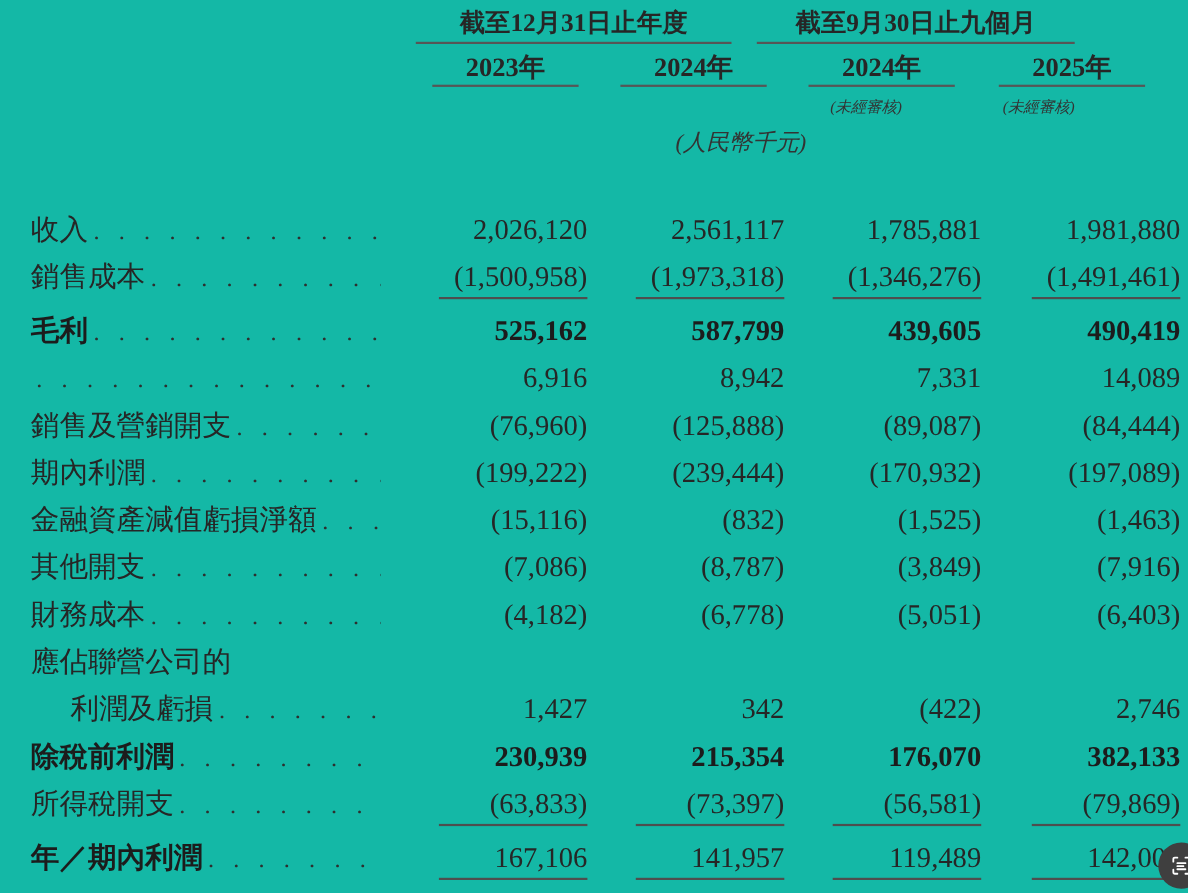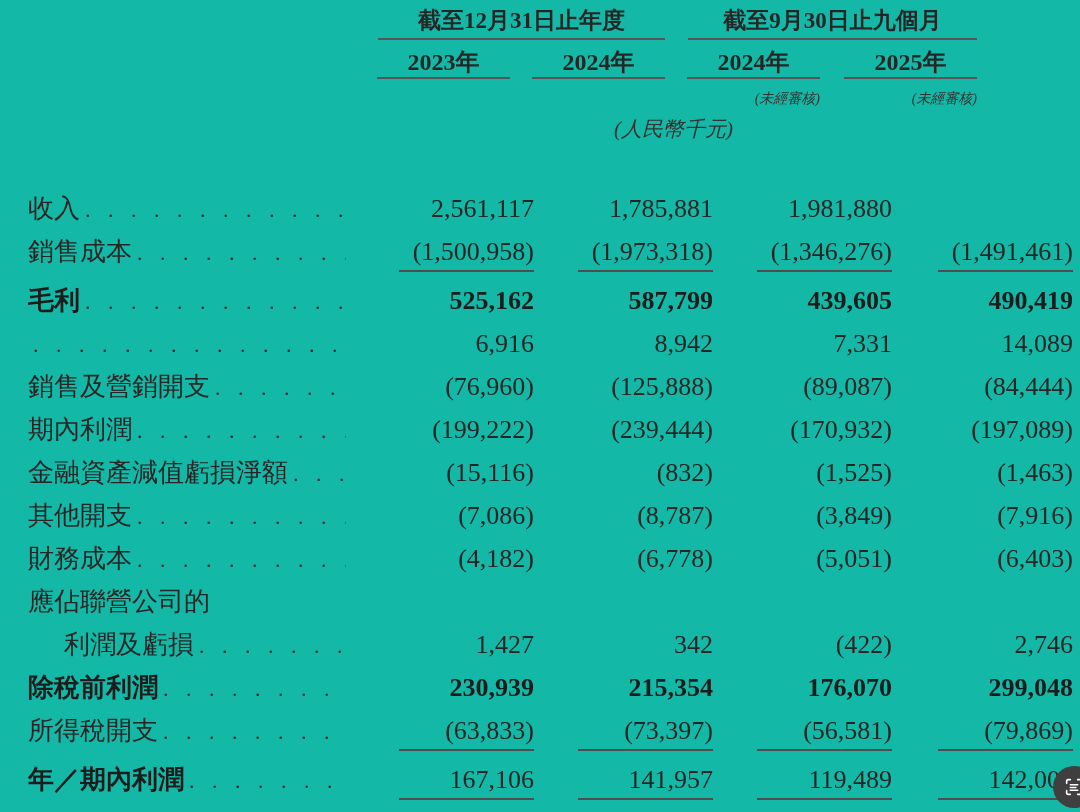--- a/index.html
+++ b/index.html
@@ -23,21 +23,21 @@
   .head-group{margin-top:6px;}
   .head-group .ginner{
     display:block;margin-left:auto;text-align:center;
     font-weight:700;font-size:23px;line-height:30px;
     padding-bottom:2px;border-bottom:2px solid #565656;
   }
   .g1{grid-column:2 / span 2;}
   .g2{grid-column:4 / span 2;}
   .g1 .ginner{width:287px;}
   .g2 .ginner{width:289px;}
-  .head-year{margin-top:8px;}
+  .head-year{margin-top:8px;gap:16px;}
   .yinner{
     display:block;width:133px;margin-left:auto;text-align:center;
     font-weight:700;font-size:24px;line-height:28px;
     padding-bottom:1px;border-bottom:2px solid #565656;
   }
   .head-note{margin-top:8px;}
   .ninner{
     display:block;width:139px;margin-left:auto;text-align:right;
     font-style:italic;font-size:14px;line-height:24px;color:#333;
   }
@@ -131,20 +131,21 @@
     <div class="uinner">(人民幣千元)</div>
   </div>
 
   <div id="rows">
       <div class="grid row">
       <div class="cell lbl">
         <span class="ltext">收入</span>
         <span class="leader"></span>
       </div>
 
+    <div class="cell val">2,026,120</div>
         <div class="cell val">2,561,117</div>
         <div class="cell val">1,785,881</div>
         <div class="cell val">1,981,880</div>
       </div>
       <div class="grid row">
       <div class="cell lbl">
         <span class="ltext">銷售成本</span>
         <span class="leader"></span>
       </div>
 
@@ -253,21 +254,21 @@
       </div>
       <div class="grid row">
       <div class="cell lbl">
         <span class="ltext b">除稅前利潤</span>
         <span class="leader"></span>
       </div>
 
     <div class="cell val b">230,939</div>
         <div class="cell val b">215,354</div>
         <div class="cell val b">176,070</div>
-        <div class="cell val b">299,048</div>
+        <div class="cell val b">382,133</div>
       </div>
       <div class="grid row">
       <div class="cell lbl">
         <span class="ltext">所得稅開支</span>
         <span class="leader"></span>
       </div>
 
     <div class="cell val vr">(63,833)</div>
         <div class="cell val vr">(73,397)</div>
         <div class="cell val vr">(56,581)</div>

